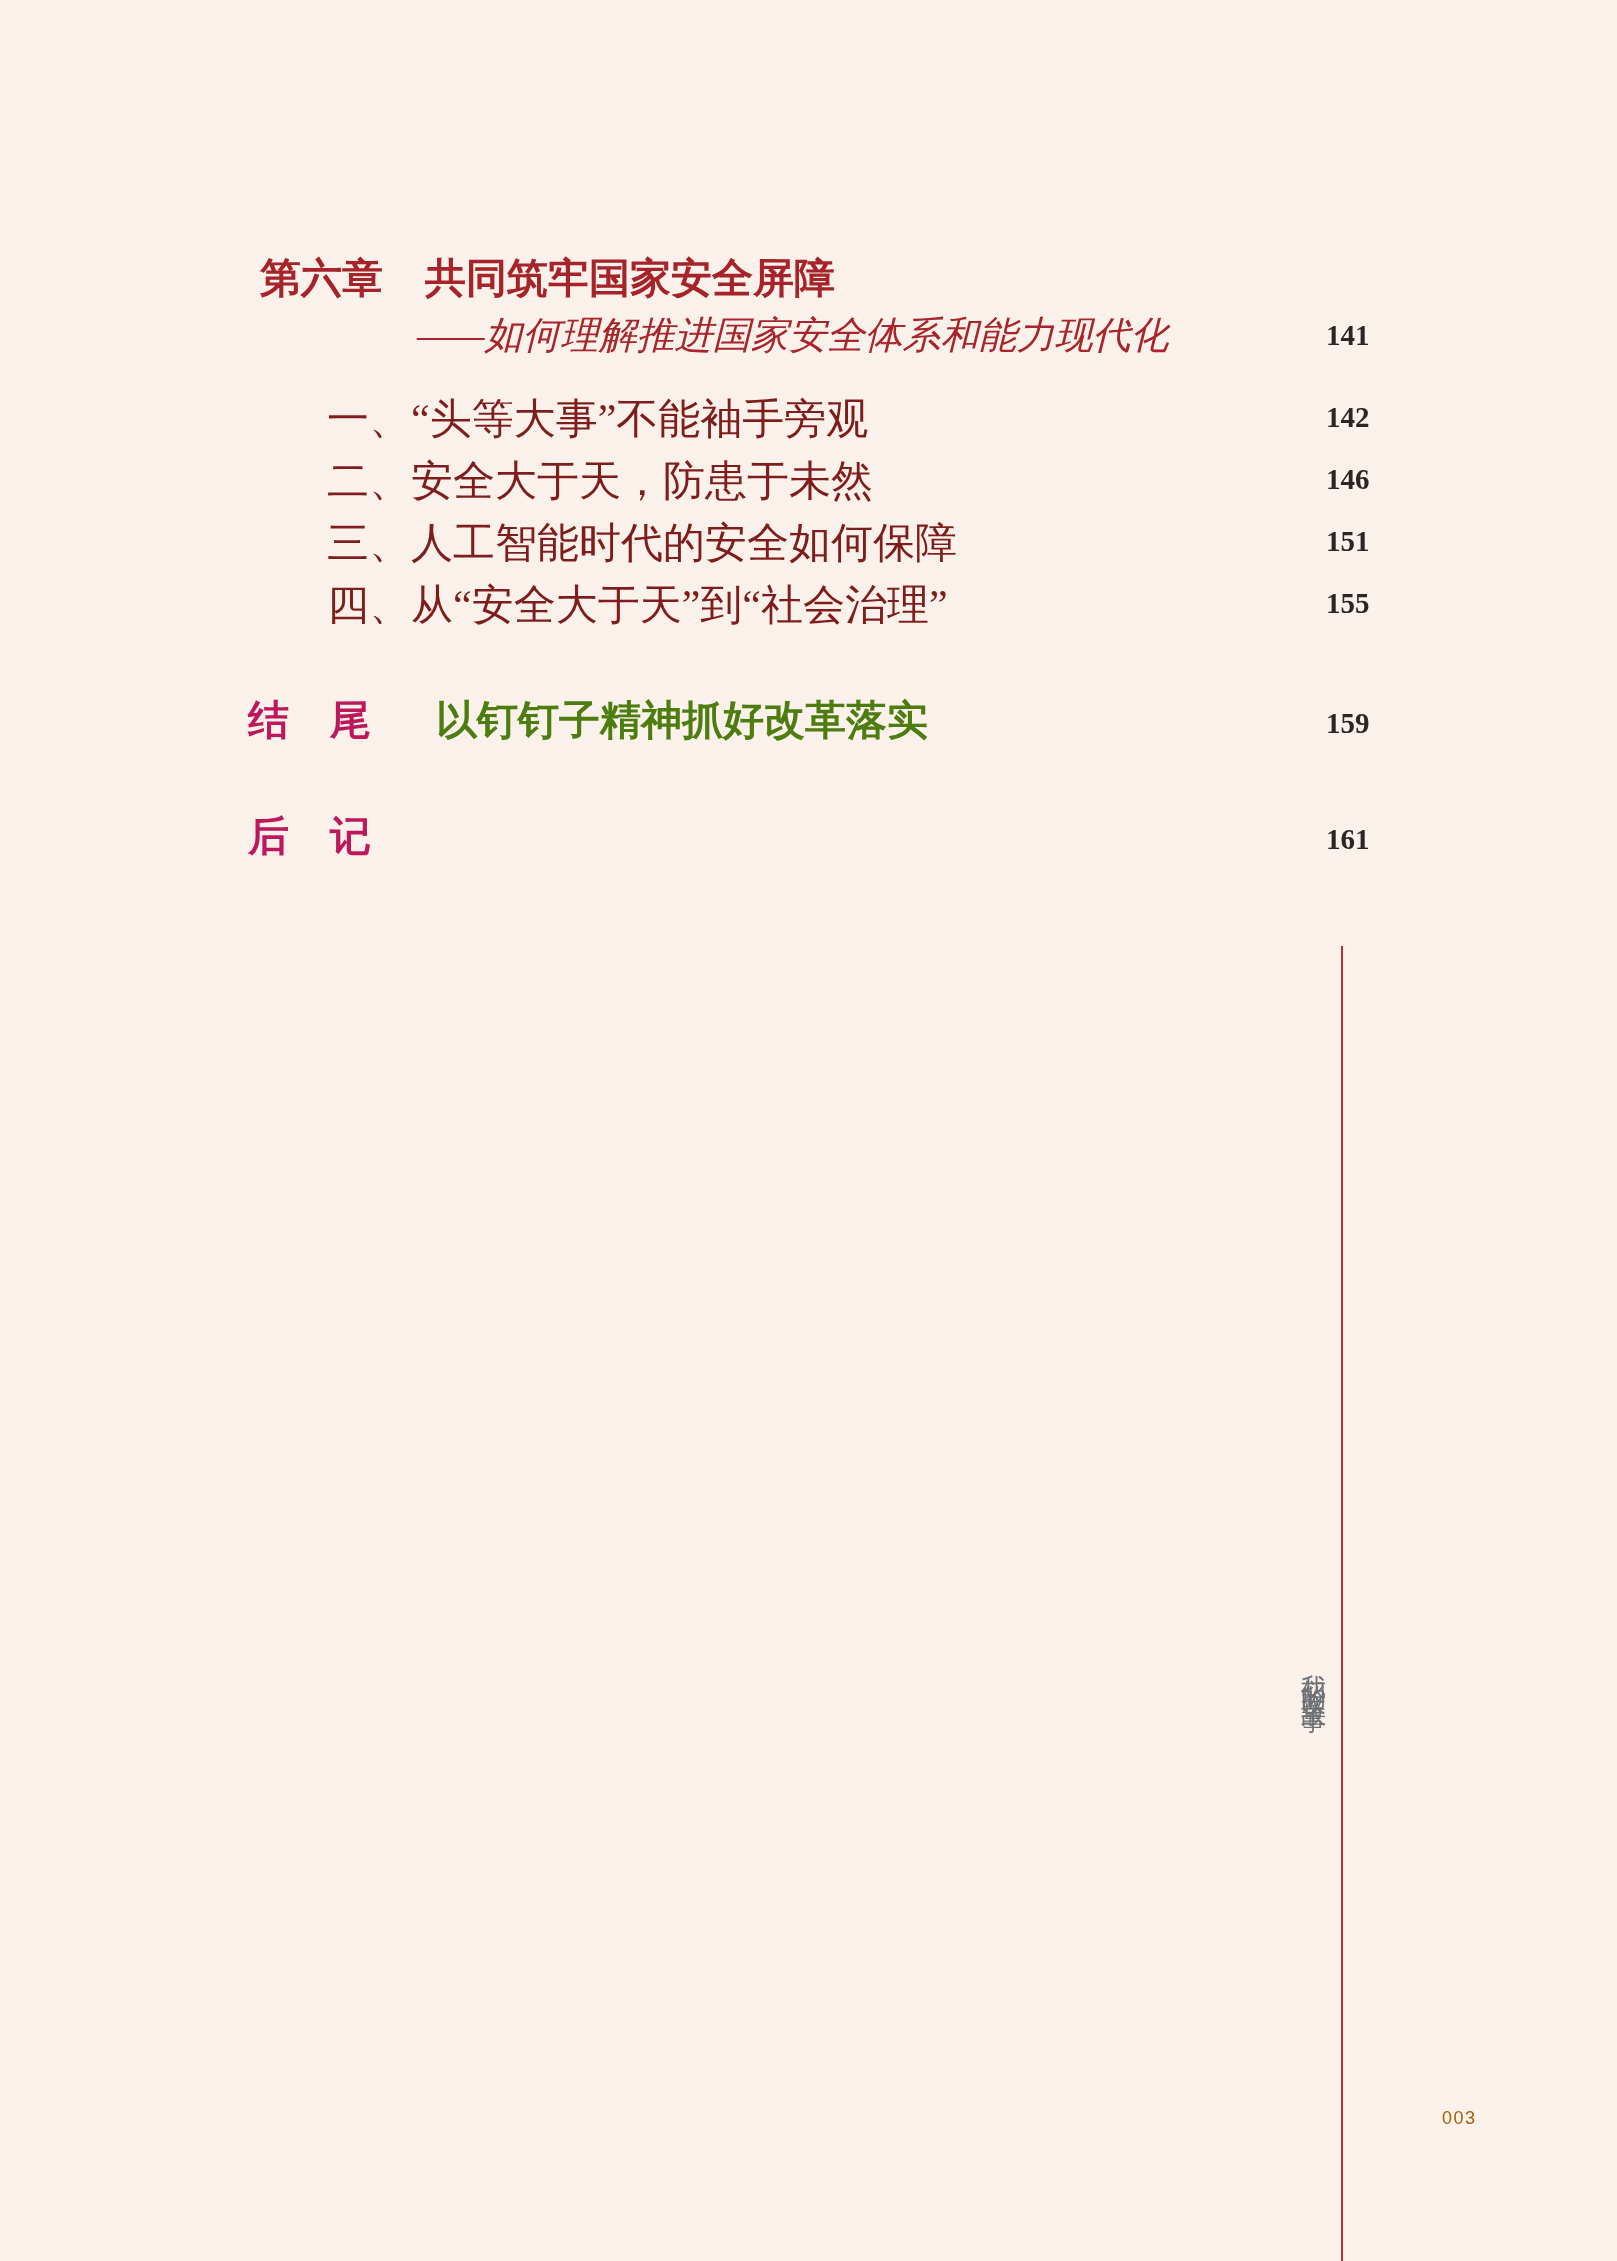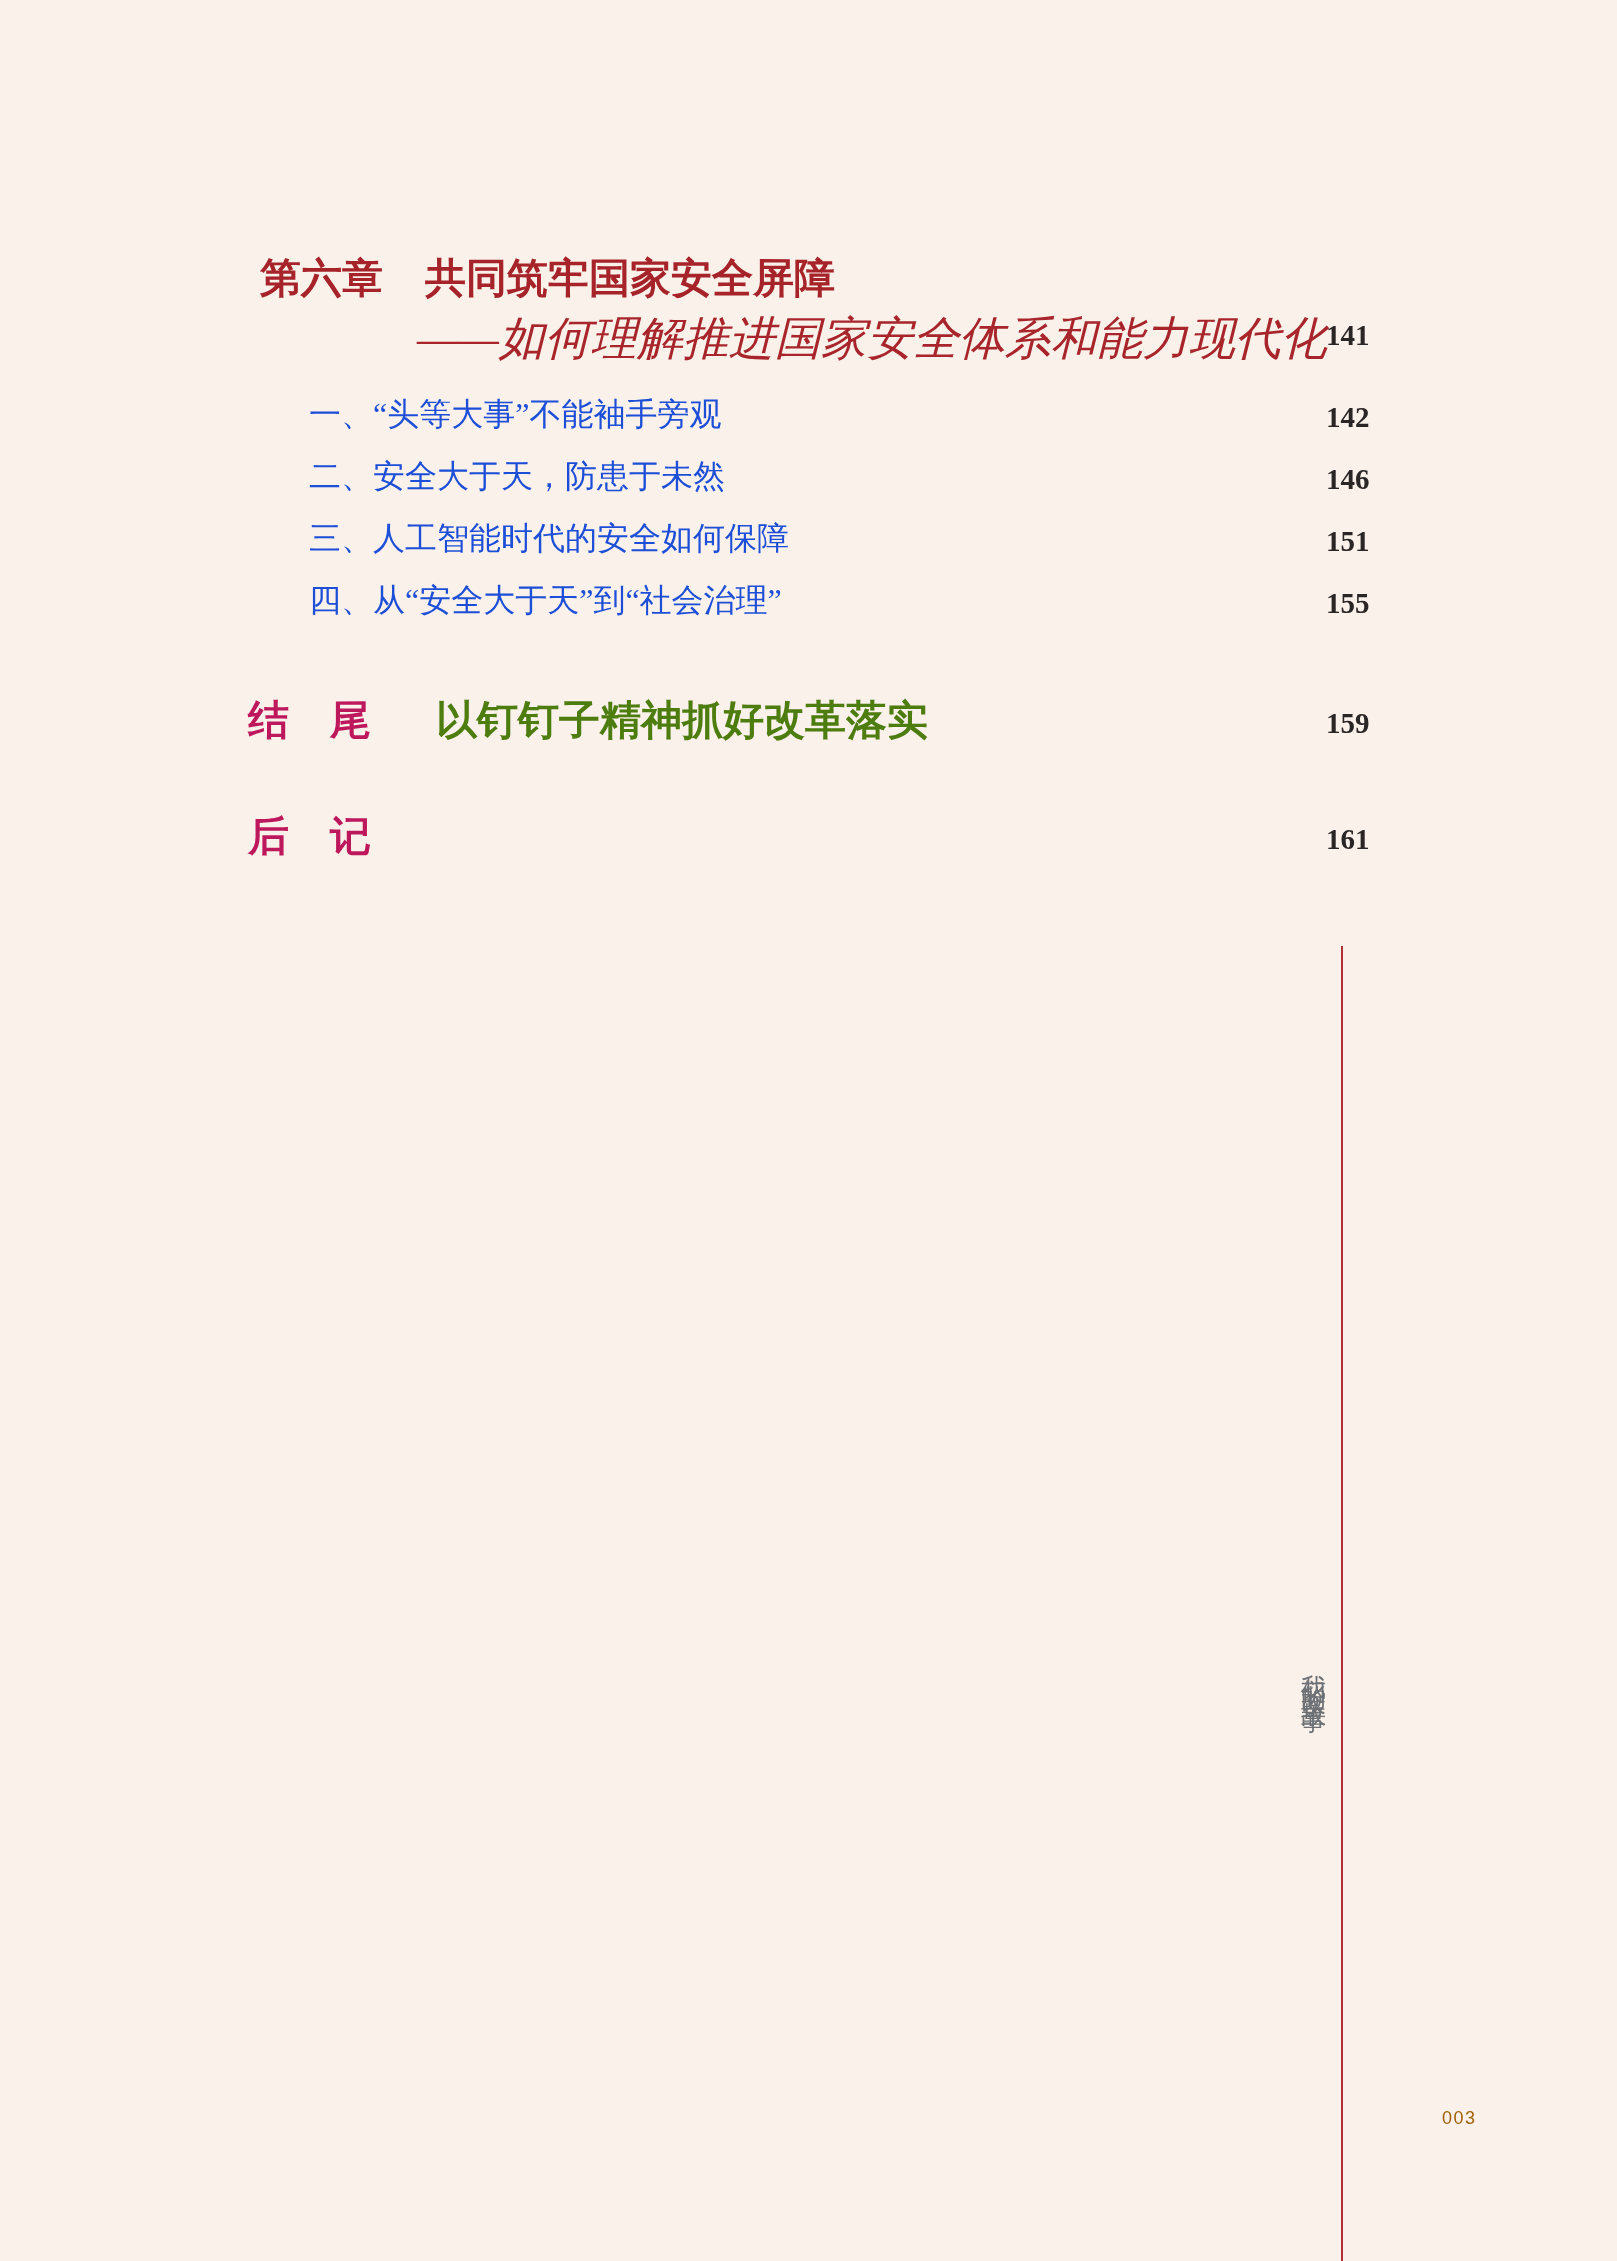--- a/index.html
+++ b/index.html
@@ -18,27 +18,27 @@
   .chapter-label{
     position:absolute;left:260px;
     font-size:41px;font-weight:700;color:#a6232a;white-space:nowrap;
   }
   .chapter-title{
     position:absolute;left:425px;
     font-size:41px;font-weight:700;color:#a6232a;white-space:nowrap;
   }
   .chapter-subtitle{
     position:absolute;left:417px;
-    font-size:46px;font-style:italic;color:#a8252b;white-space:nowrap;
+    font-size:38px;font-style:italic;color:#a8252b;white-space:nowrap;
   }
 
   
   .item-label{
-    position:absolute;left:309px;
-    font-size:32px;color:#1d4ed8;white-space:nowrap;
+    position:absolute;left:327px;
+    font-size:42px;color:#7f1d1d;white-space:nowrap;
   }
 
   
   .section-label{
     position:absolute;left:248px;
     font-size:41px;font-weight:700;color:#be185d;white-space:nowrap;
   }
   .section-title{
     position:absolute;left:436px;
     font-size:41px;font-weight:700;color:#4d7c0f;white-space:nowrap;

